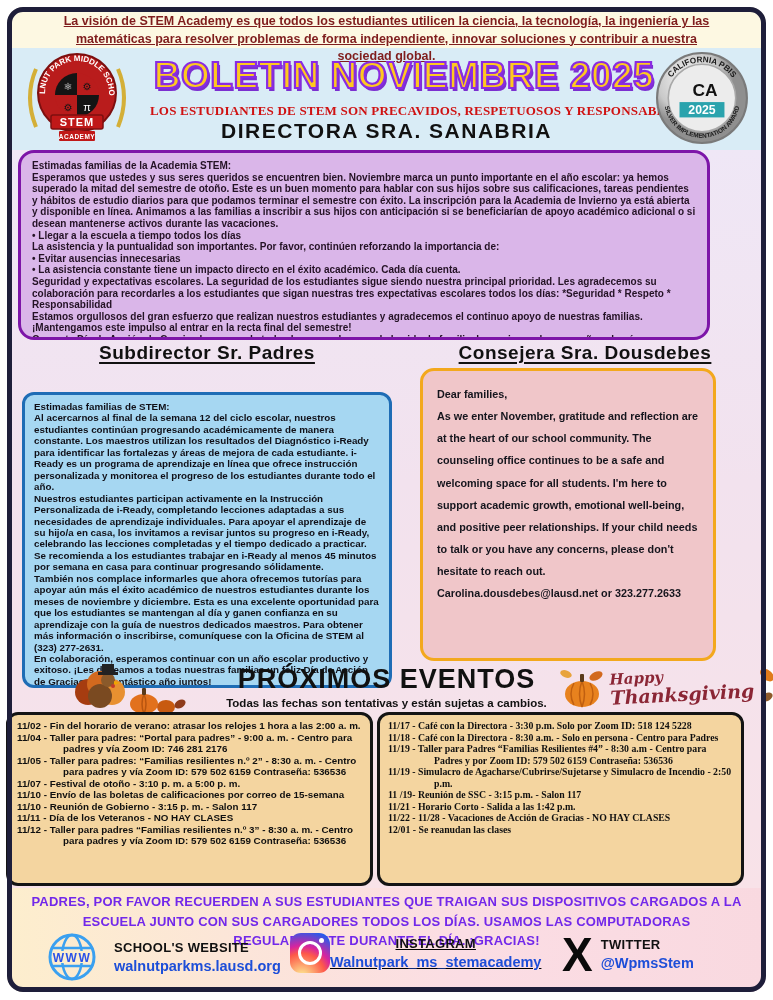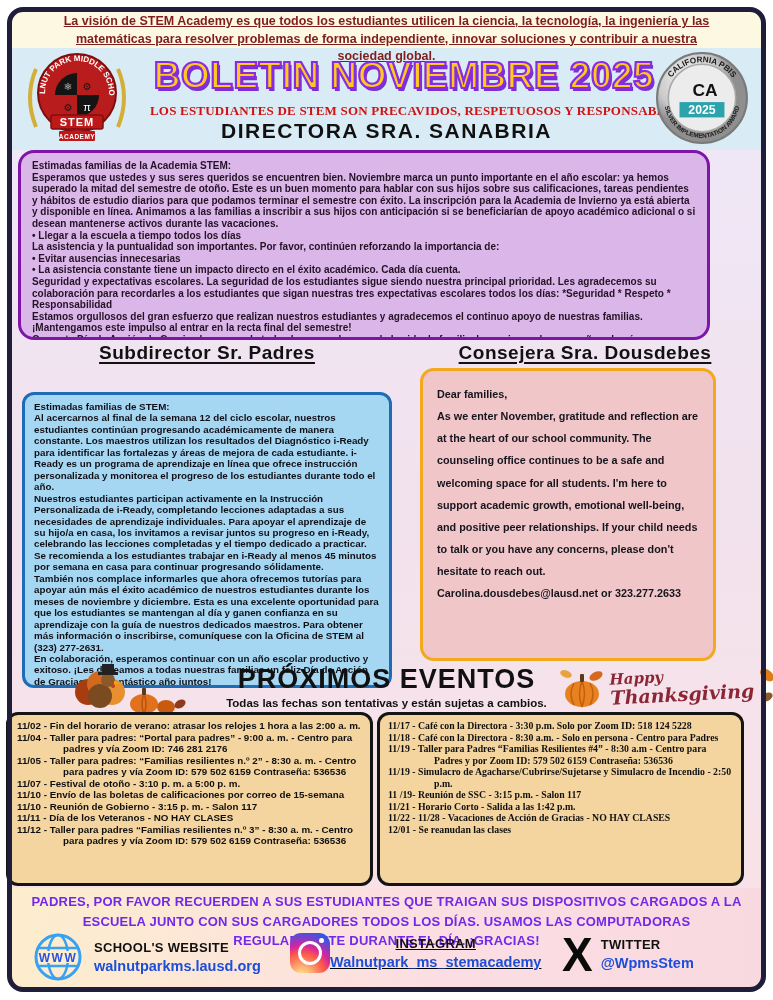--- a/index.html
+++ b/index.html
@@ -28,21 +28,21 @@
   .ht-deco{left:558px;top:660px;display:flex;align-items:center;gap:2px;}
   .ht-text{display:flex;flex-direction:column;line-height:1;transform:rotate(-3deg);}
   .ht-happy{font-family:"DejaVu Serif",serif;font-style:italic;font-weight:700;font-size:15px;color:#8b2635;}
   .ht-thanks{font-family:"DejaVu Serif",serif;font-style:italic;font-weight:700;font-size:19px;color:#8b2635;margin-top:1px;}
   .ev-box{top:712px;width:367px;height:174px;background:#f4d5a0;border:3px solid #141414;border-radius:12px;padding:5px 8px;font-size:9.8px;font-weight:700;line-height:1.18;color:#101010;overflow:hidden;}
   .ev-left{left:6px;}
   .ev-right{left:377px;font-family:Liberation Serif, serif;}
   .ev-line{padding-left:46px;text-indent:-46px;}
   .banner{left:28px;right:28px;top:892px;text-align:center;font-size:13px;font-weight:800;color:#7228ea;line-height:1.5;letter-spacing:0.2px;}
   .f-group{display:flex;align-items:center;z-index:5;}
-  .f-web{left:32px;top:931px;gap:10px;}
+  .f-web{left:46px;top:931px;gap:16px;}
   .f-ig{left:290px;top:933px;text-decoration:underline;}
   .f-x{left:562px;top:931px;gap:8px;}
   .f-col{display:flex;flex-direction:column;justify-content:center;}
   .f-col.center{text-align:center;align-items:center;}
   .f-label{font-size:13px;font-weight:700;color:#111;letter-spacing:0.3px;}
   .f-value{font-size:14.5px;font-weight:700;color:#1d4ed8;margin-top:3px;}
   .ig-icon{width:40px;height:40px;border-radius:11px;position:relative;background:radial-gradient(circle at 30% 110%, #fdf497 0%, #fd5949 45%, #d6249f 60%, #285AEB 90%);}
   .ig-ring{position:absolute;inset:8px;border:3px solid #fff;border-radius:50%;}
   .ig-dot{position:absolute;top:5px;right:6px;width:5px;height:5px;background:#fff;border-radius:50%;}
   .x-icon{font-size:46px;font-weight:900;color:#0a0a0a;line-height:1;transform:scaleY(1.05);}

